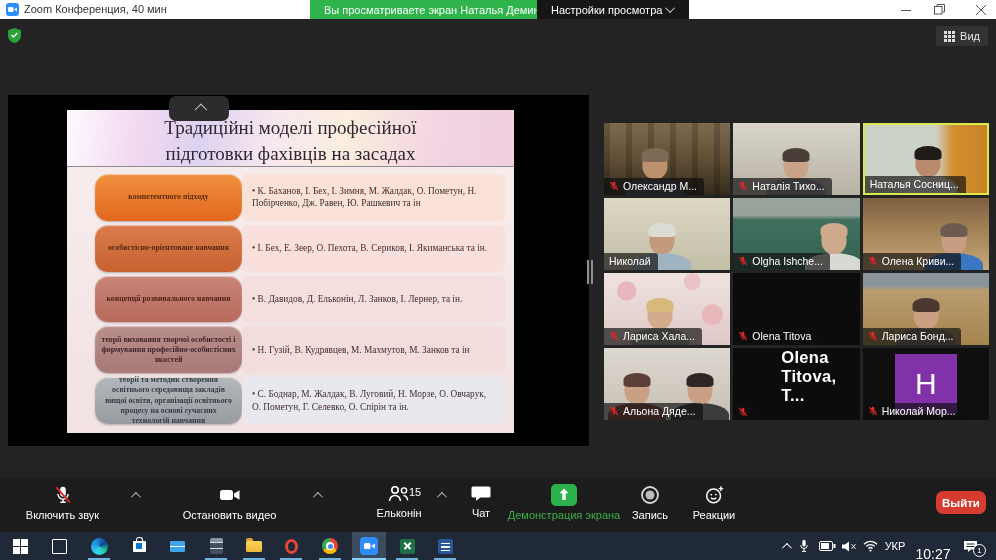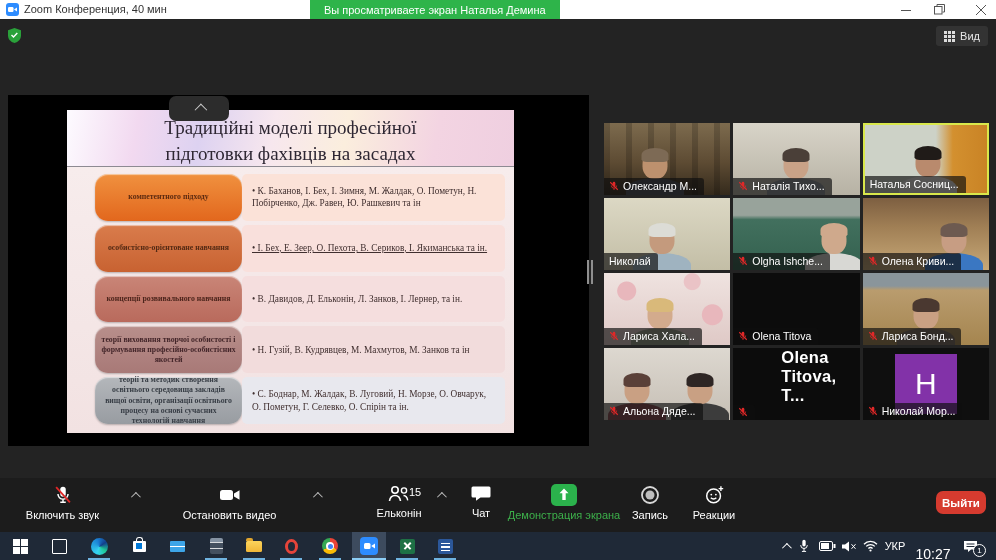--- a/index.html
+++ b/index.html
@@ -37,21 +37,21 @@
   .lbox{width:147px;box-sizing:border-box;border-radius:13px;display:flex;align-items:center;justify-content:center;
     text-align:center;font-size:7.8px;font-weight:bold;line-height:1.3;padding:2px 6px;
     box-shadow:inset 0 1px 1px rgba(255,255,255,.55),0 1px 2px rgba(0,0,0,.25);}
   .rbox{flex:1;box-sizing:border-box;border-radius:5px;display:flex;align-items:center;
     font-size:9.3px;color:#402f2f;line-height:1.35;padding:3px 10px;}
   .lb0{background:linear-gradient(180deg,#f0913f,#e2671d);color:#5c2a10;}
   .lb1{background:linear-gradient(180deg,#d97c4c,#c86231);color:#542a14;}
   .lb2{background:linear-gradient(180deg,#c98577,#b96a5c);color:#4c251c;}
   .lb3{background:linear-gradient(180deg,#b88f8b,#a87977);color:#44262a;}
   .lb4{background:linear-gradient(180deg,#b4b7bb,#989ca1);color:#373d45;}
-  .rb0{background:#fbe2d8;} .rb1{background:#f9e0dc;text-decoration:underline;} .rb2{background:#f5dede;} .rb3{background:#f2dcdc;} .rb4{background:#e8e8ee;}
+  .rb0{background:#fbe2d8;} .rb1{background:#f9e0dc;} .rb2{background:#f5dede;} .rb3{background:#f2dcdc;} .rb4{background:#e8e8ee;}
   
   #divider{position:absolute;left:586px;top:241px;width:8px;height:24px;display:flex;gap:2px;justify-content:center;}
   #divider i{width:2px;height:24px;background:#8f8f8f;}
   #collapse{position:absolute;left:169px;top:77px;width:60px;height:25px;background:#2c2c2c;border-radius:7px;
     display:flex;align-items:center;justify-content:center;}
   #collapse .chev{width:8px;height:8px;}
   
   #tiles{position:absolute;left:604px;top:104px;width:385px;height:297px;display:grid;
     grid-template-columns:repeat(3,1fr);grid-auto-rows:1fr;gap:3px;}
   .tile{position:relative;overflow:hidden;background:#111;box-sizing:border-box;}
@@ -145,20 +145,24 @@
 
 <div id="titlebar">
   <span id="app-ico">
     <svg width="9" height="7" viewBox="0 0 9 7">
         <rect x="0" y="1" width="5.5" height="5" rx="1.2" fill="#fff"></rect>
         <path d="M6 3.5L9 1.6v3.8z" fill="#fff"></path>
       </svg>
   </span>
   <span id="win-title">Zoom Конференция, 40 мин</span>
   <div id="banner">Вы просматриваете экран Наталья Демина</div>
+  <div id="view-settings">
+    <span>Настройки просмотра</span>
+    <i class="chev down"></i>
+  </div>
   <div class="winctl" style="left:893px;">
     <svg width="10" height="10">
         <line x1="0" y1="5.5" x2="10" y2="5.5" stroke="#555" stroke-width="1"></line>
       </svg>
   </div>
   <div class="winctl" style="left:926px;">
     <svg width="11" height="11">
         <rect x="0.5" y="2.5" width="7.5" height="7.5" fill="none" stroke="#555"></rect>
         <path d="M3 2.5V0.5h7.5V8h-2" fill="none" stroke="#555"></path>
       </svg>

